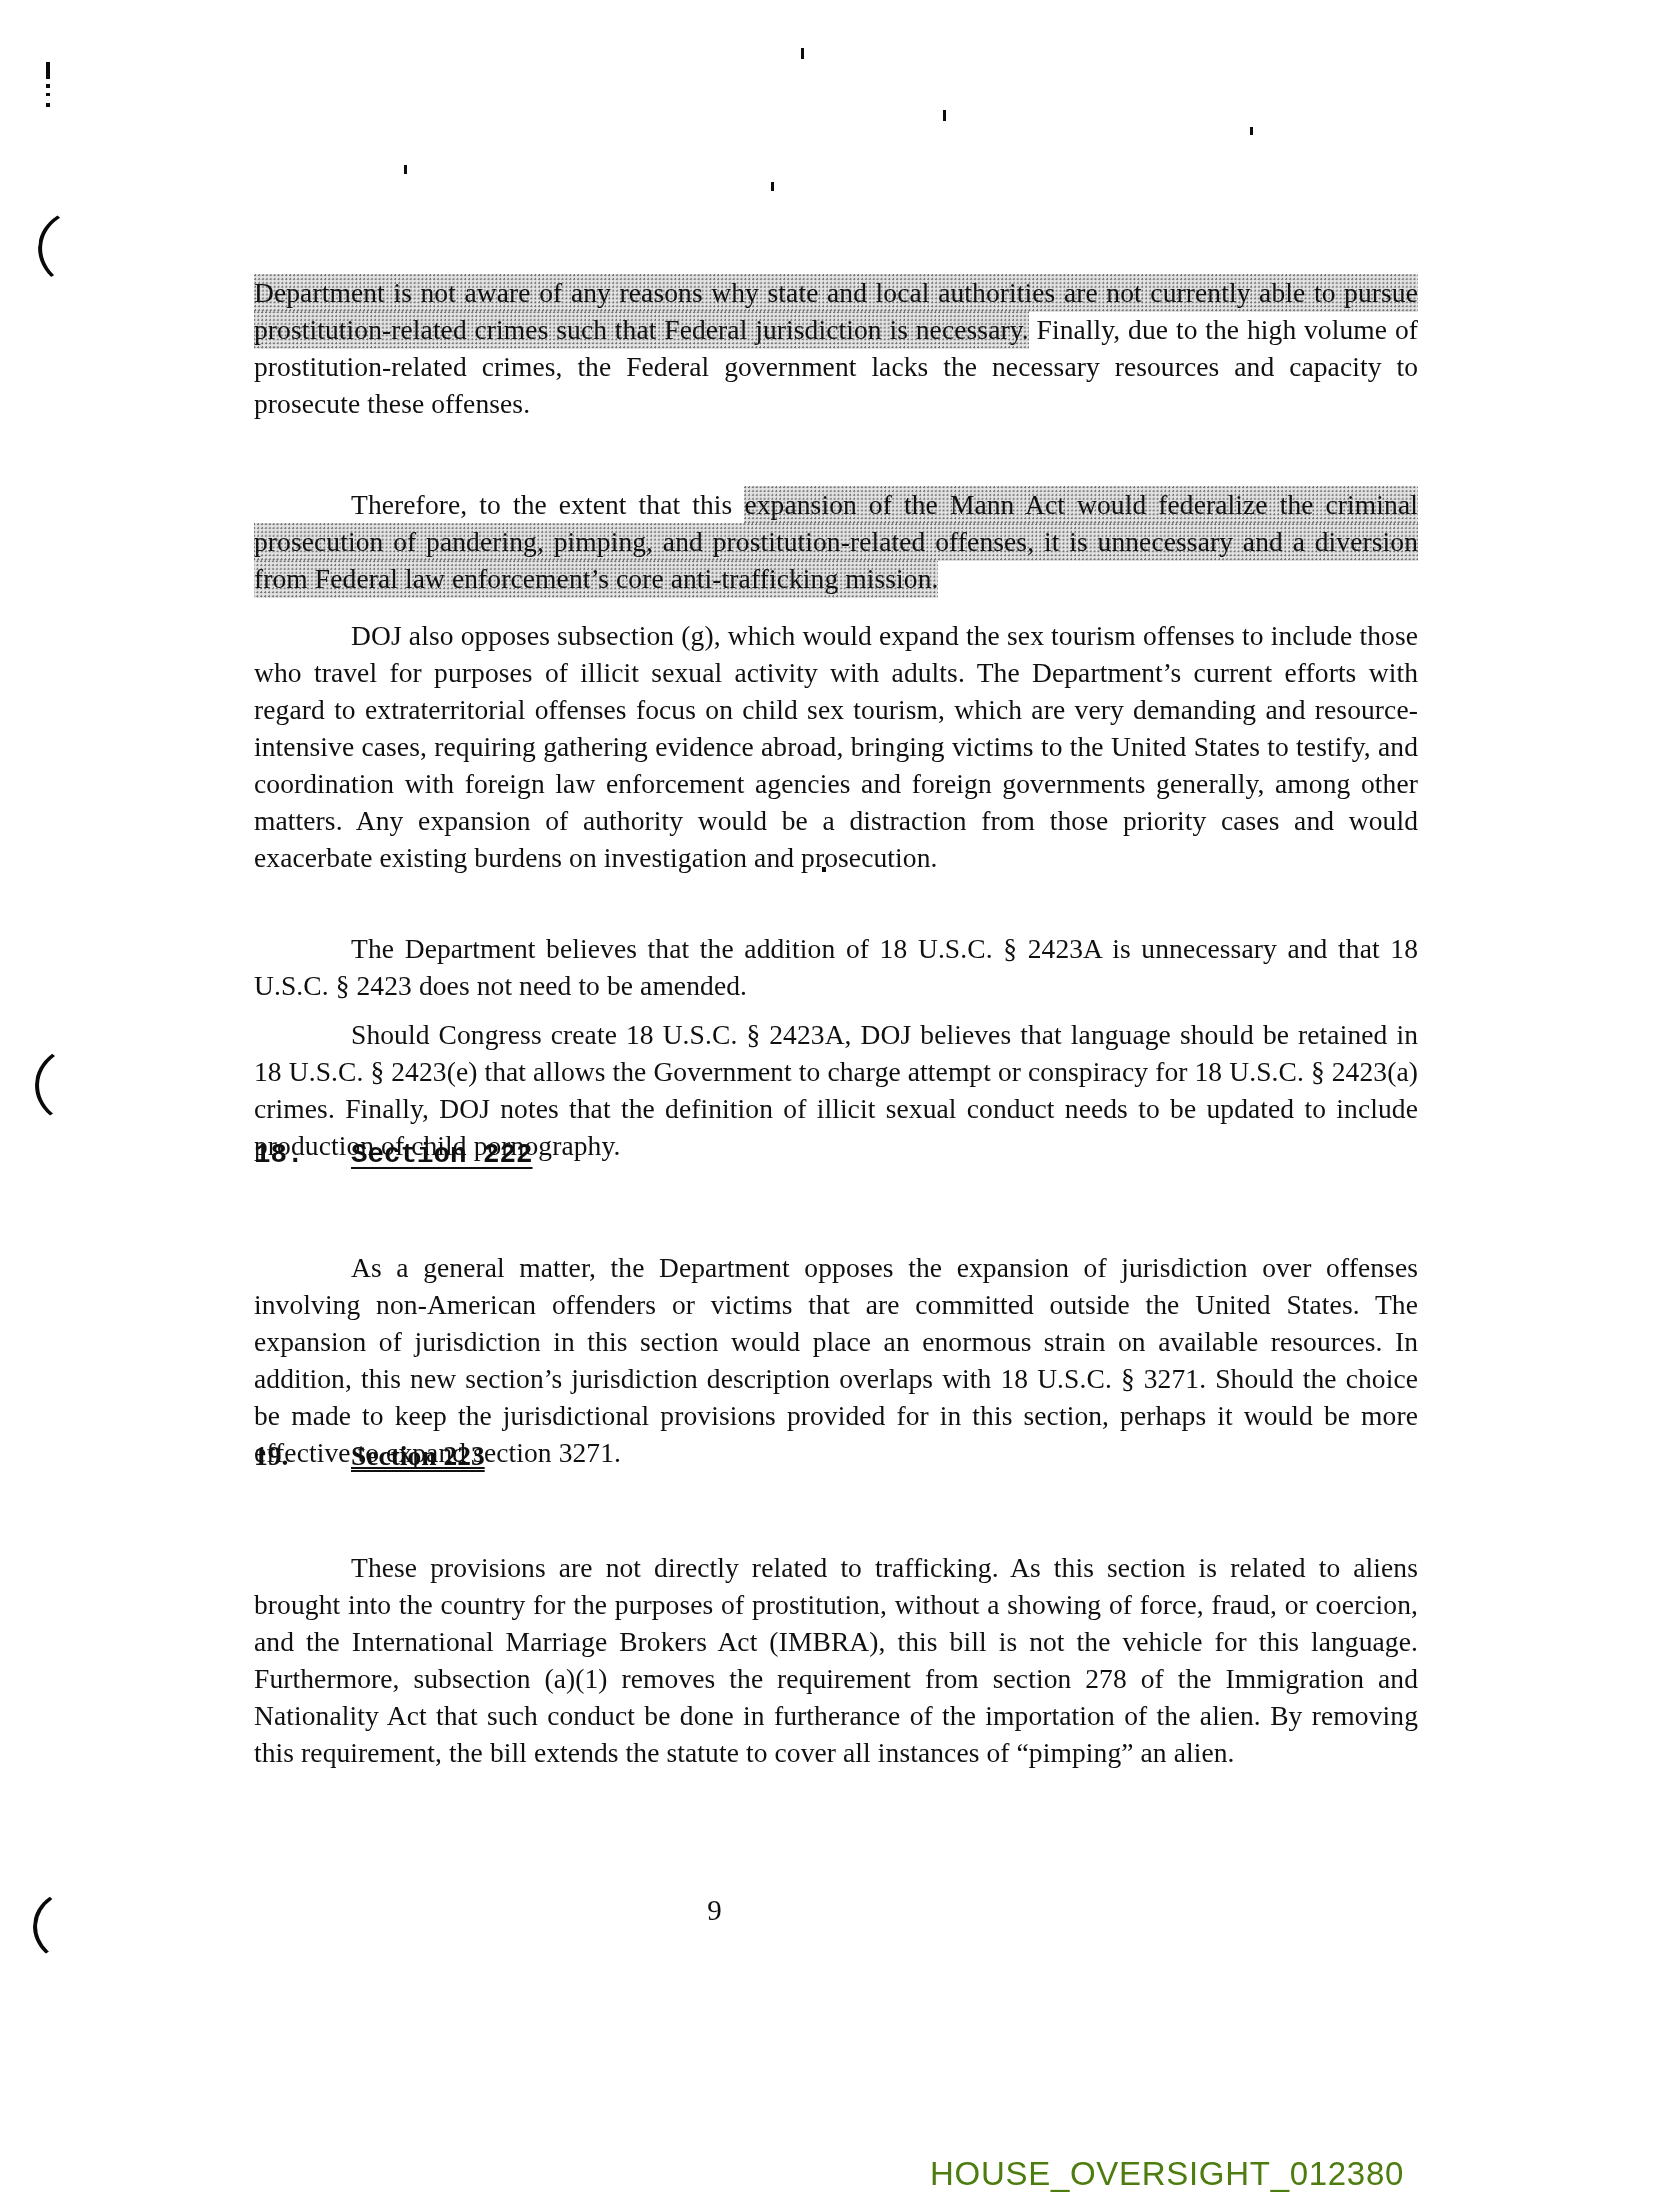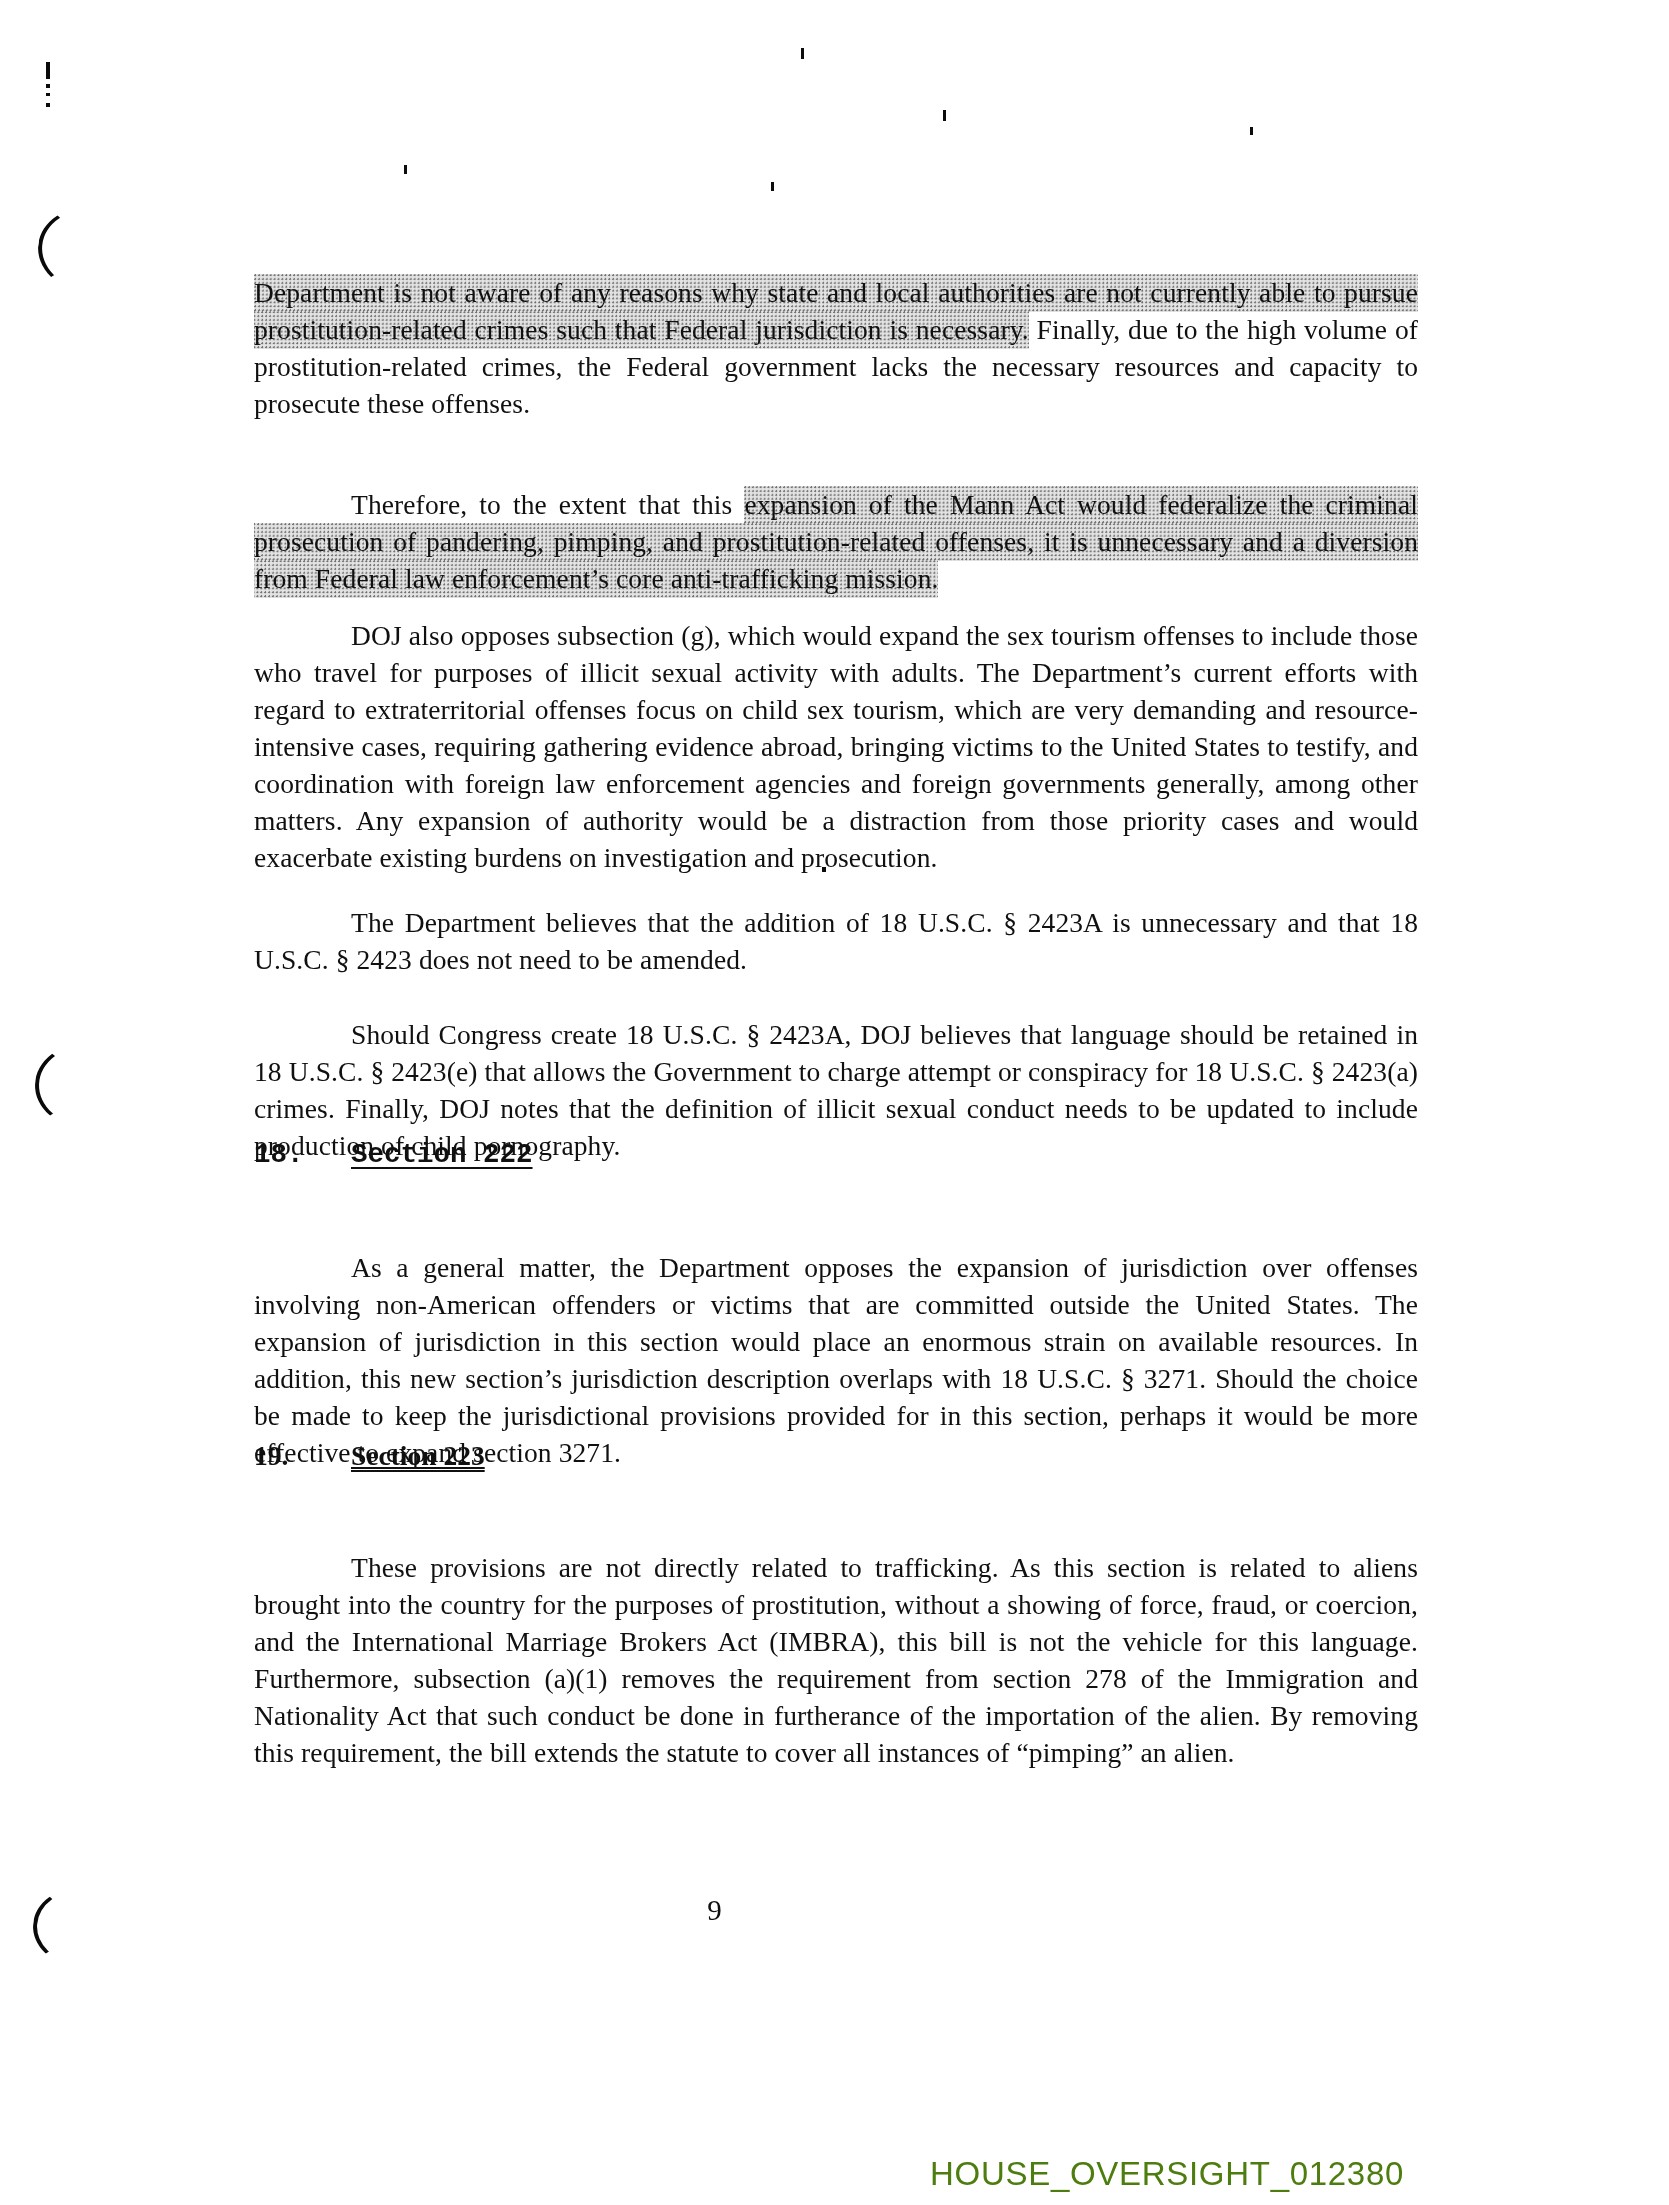--- a/index.html
+++ b/index.html
@@ -87,21 +87,21 @@
   <div class="speck" style="left:943px;top:110px;width:3.3px;height:10.5px;"></div>
   <div class="speck" style="left:1250px;top:127px;width:3.3px;height:7.9px;"></div>
   <div class="speck" style="left:404px;top:165px;width:3.3px;height:9.2px;"></div>
   <div class="speck" style="left:771px;top:182px;width:2.6px;height:9.2px;"></div>
   <div class="speck" style="left:822px;top:867px;width:3.9px;height:4.6px;"></div>
 
   <div id="content">
       <div class="block" style="top: 274px;"><span class="hl">Department is not aware of any reasons why state and local authorities are not currently able to pursue prostitution-related crimes such that Federal jurisdiction is necessary.</span><span> Finally, due to the high volume of prostitution-related crimes, the Federal government lacks the necessary resources and capacity to prosecute these offenses.</span></div>
       <div class="block indent" style="top: 440px;"><span>Therefore, to the extent that this </span><span class="hl">expansion of the Mann Act would federalize the criminal prosecution of pandering, pimping, and prostitution-related offenses, it is unnecessary and a diversion from Federal law enforcement’s core anti-trafficking mission.</span></div>
       <div class="block indent" style="top: 571px;"><span>DOJ also opposes subsection (g), which would expand the sex tourism offenses to include those who travel for purposes of illicit sexual activity with adults. The Department’s current efforts with regard to extraterritorial offenses focus on child sex tourism, which are very demanding and resource-intensive cases, requiring gathering evidence abroad, bringing victims to the United States to testify, and coordination with foreign law enforcement agencies and foreign governments generally, among other matters. Any expansion of authority would be a distraction from those priority cases and would exacerbate existing burdens on investigation and prosecution.</span></div>
-      <div class="block indent" style="top: 858px;"><span>The Department believes that the addition of 18 U.S.C. § 2423A is unnecessary and that 18 U.S.C. § 2423 does not need to be amended.</span></div>
+      <div class="block indent" style="top: 884px;"><span>The Department believes that the addition of 18 U.S.C. § 2423A is unnecessary and that 18 U.S.C. § 2423 does not need to be amended.</span></div>
       <div class="block indent" style="top: 970px;"><span>Should Congress create 18 U.S.C. § 2423A, DOJ believes that language should be retained in 18 U.S.C. § 2423(e) that allows the Government to charge attempt or conspiracy for 18 U.S.C. § 2423(a) crimes.  Finally, DOJ notes that the definition of illicit sexual conduct needs to be updated to include production of child pornography.</span></div>
       <div class="heading" style="top: 1136px; font-family: Liberation Mono, monospace;"><span class="num">18.</span><span class="title">Section 222</span></div>
       <div class="block indent" style="top: 1203px;"><span>As a general matter, the Department opposes the expansion of jurisdiction over offenses involving non-American offenders or victims that are committed outside the United States. The expansion of jurisdiction in this section would place an enormous strain on available resources. In addition, this new section’s jurisdiction description overlaps with 18 U.S.C. § 3271. Should the choice be made to keep the jurisdictional provisions provided for in this section, perhaps it would be more effective to expand section 3271.</span></div>
       <div class="heading" style="top: 1437px; text-decoration: underline;"><span class="num">19.</span><span class="title">Section 223</span></div>
       <div class="block indent" style="top: 1503px;"><span>These provisions are not directly related to trafficking. As this section is related to aliens brought into the country for the purposes of prostitution, without a showing of force, fraud, or coercion, and the International Marriage Brokers Act (IMBRA), this bill is not the vehicle for this language. Furthermore, subsection (a)(1) removes the requirement from section 278 of the Immigration and Nationality Act that such conduct be done in furtherance of the importation of the alien. By removing this requirement, the bill extends the statute to cover all instances of “pimping” an alien.</span></div>
     </div>
 
   <div class="pagenum">9</div>
   <div class="footer">HOUSE_OVERSIGHT_012380</div>
 </div>

